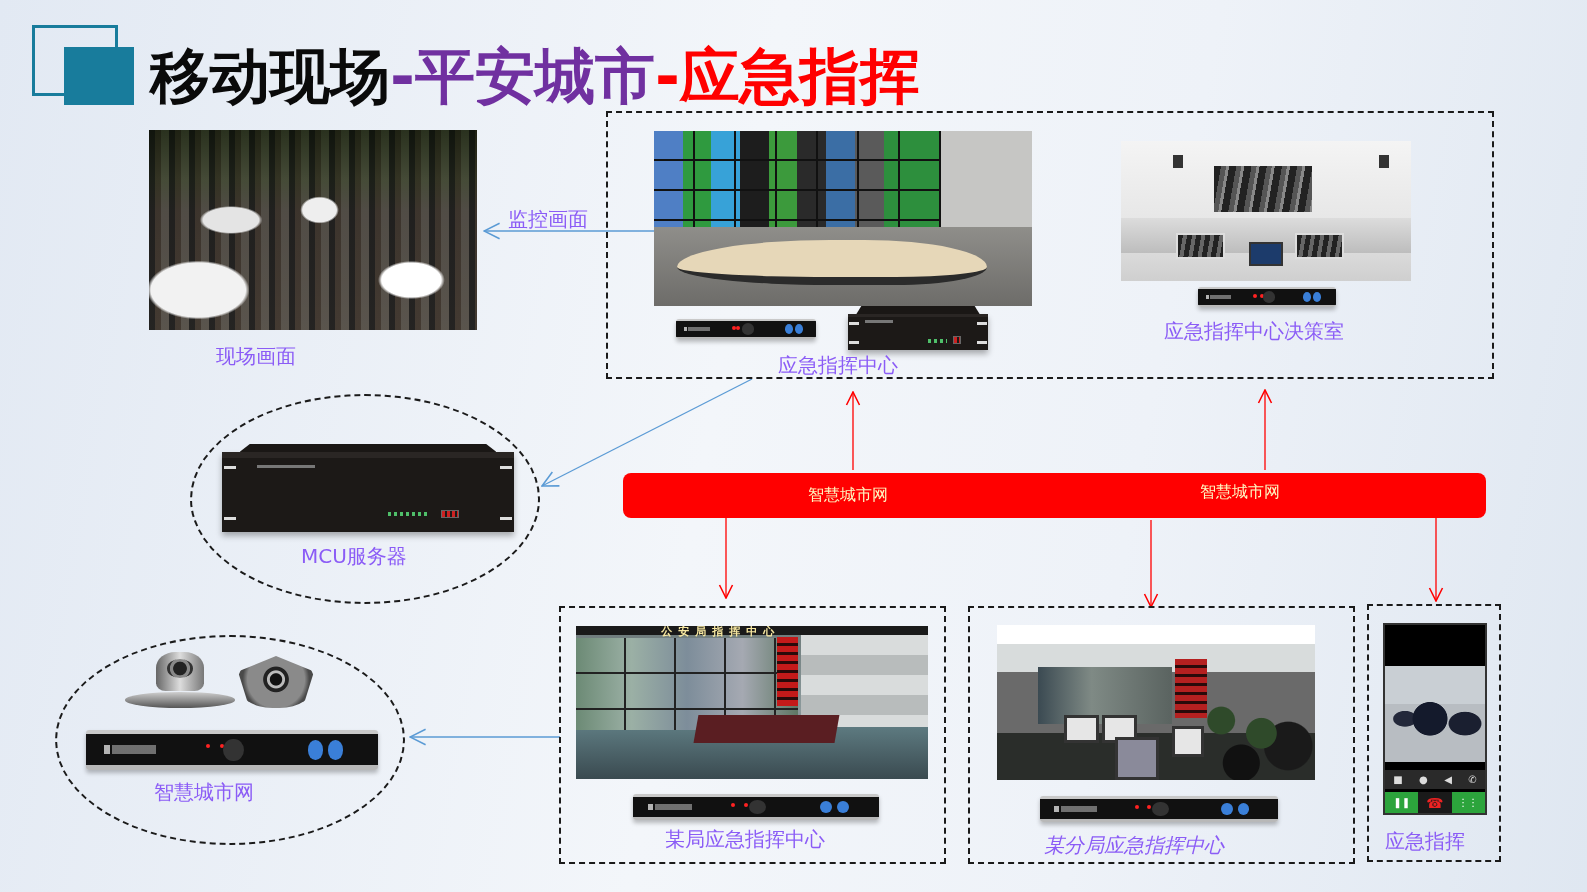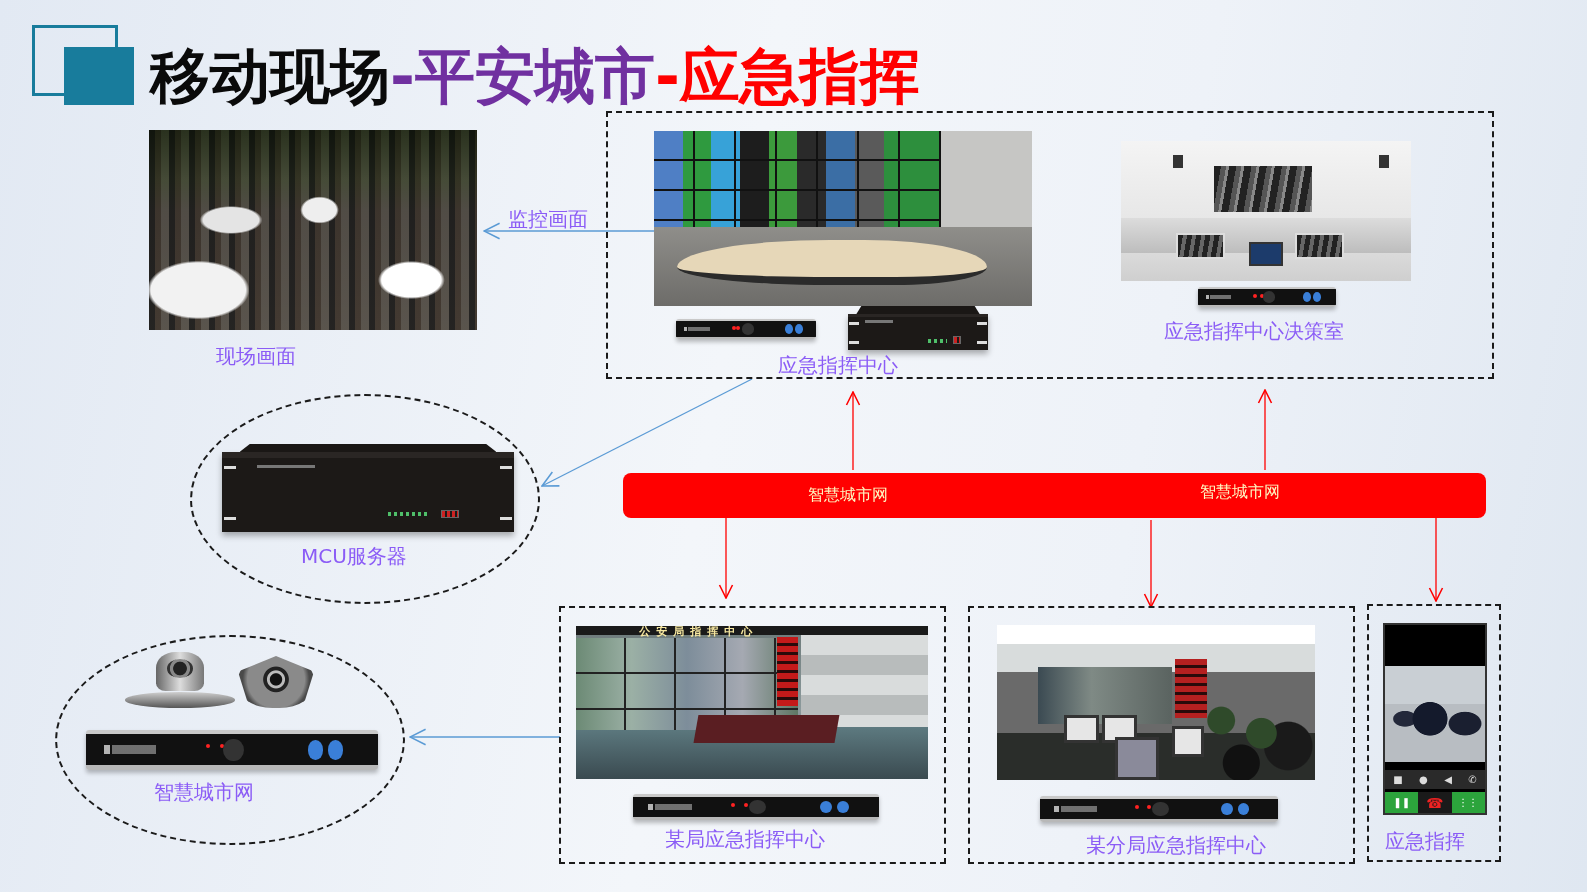--- a/index.html
+++ b/index.html
@@ -67,21 +67,21 @@
 
   .scene-bureau {
     background: linear-gradient(180deg, #1a1a1a 0 6%, transparent 6%),
                 linear-gradient(180deg, #6d7a7a 0%, #8c9a9c 55%, #3d4a52 100%);
   }
   .scene-bureau .wall { position: absolute; left: 0; top: 8%; width: 63%; height: 60%;
     background:
       repeating-linear-gradient(90deg, transparent 0 48px, #222 48px 50px),
       repeating-linear-gradient(180deg, transparent 0 34px, #222 34px 36px),
       linear-gradient(90deg, #6c8a75 0%, #9bb0a5 25%, #7d8d9a 50%, #a5a9b2 75%, #5e7764 100%); }
-  .scene-bureau .banner { position: absolute; left: 18%; top: 0; width: 40%; height: 7%; color: #f6e7a0; font-size: 11px; font-weight: bold; letter-spacing: 6px; text-align: left; line-height: 11px; }
+  .scene-bureau .banner { position: absolute; left: 18%; top: 0; width: 40%; height: 7%; color: #f6e7a0; font-size: 11px; font-weight: bold; letter-spacing: 6px; text-align: right; line-height: 11px; }
   .scene-bureau .ticker { position: absolute; left: 57%; top: 7%; width: 6%; height: 45%;
     background: repeating-linear-gradient(180deg, #c41a1a 0 6px, #2a0a0a 6px 9px); }
   .scene-bureau .right { position: absolute; left: 64%; top: 6%; width: 36%; height: 60%;
     background: repeating-linear-gradient(180deg, #d9dcdc 0 20px, #b8bcbc 20px 40px); }
   .scene-bureau .table { position: absolute; left: 34%; top: 58%; width: 40%; height: 18%; background: #5a1e22; transform: skewX(-10deg); }
   .scene-bureau .floor { position: absolute; left: 0; top: 66%; width: 100%; height: 34%; background: linear-gradient(180deg, #5d7a80, #3a4a50); }
 
   .scene-branch {
     background: linear-gradient(180deg, #ffffff 0 12%, #d8dcdc 12% 30%, #6a6a6a 30% 70%, #2a2d2a 70% 100%);
   }
@@ -290,21 +290,21 @@
   <div class="ppl"></div>
 </div>
 <div class="abs dev-1u" style="left:1040px;top:796px;width:238px;height:26px;">
   <div class="brand"></div>
     <div class="led" style="left:40%"></div>
     <div class="led" style="left:45%"></div>
     <div class="knob"></div>
     <div class="bt" style="left:76%"></div>
     <div class="bt" style="left:83%"></div>
 </div>
-<div class="abs label" style="left:1086px;top:832px;">某分局应急指挥中心</div>
+<div class="abs label" style="left:1044px;top:832px;font-style:italic;">某分局应急指挥中心</div>
 
 <div class="abs dbox" style="left:1367px;top:604px;width:134px;height:258px;"></div>
 <div class="abs phone" style="left:1383px;top:623px;width:104px;height:192px;">
   <div class="video"></div>
   <div class="ctrl">
     <span>■</span>
     <span>●</span>
     <span>◀</span>
     <span>✆</span>
   </div>

